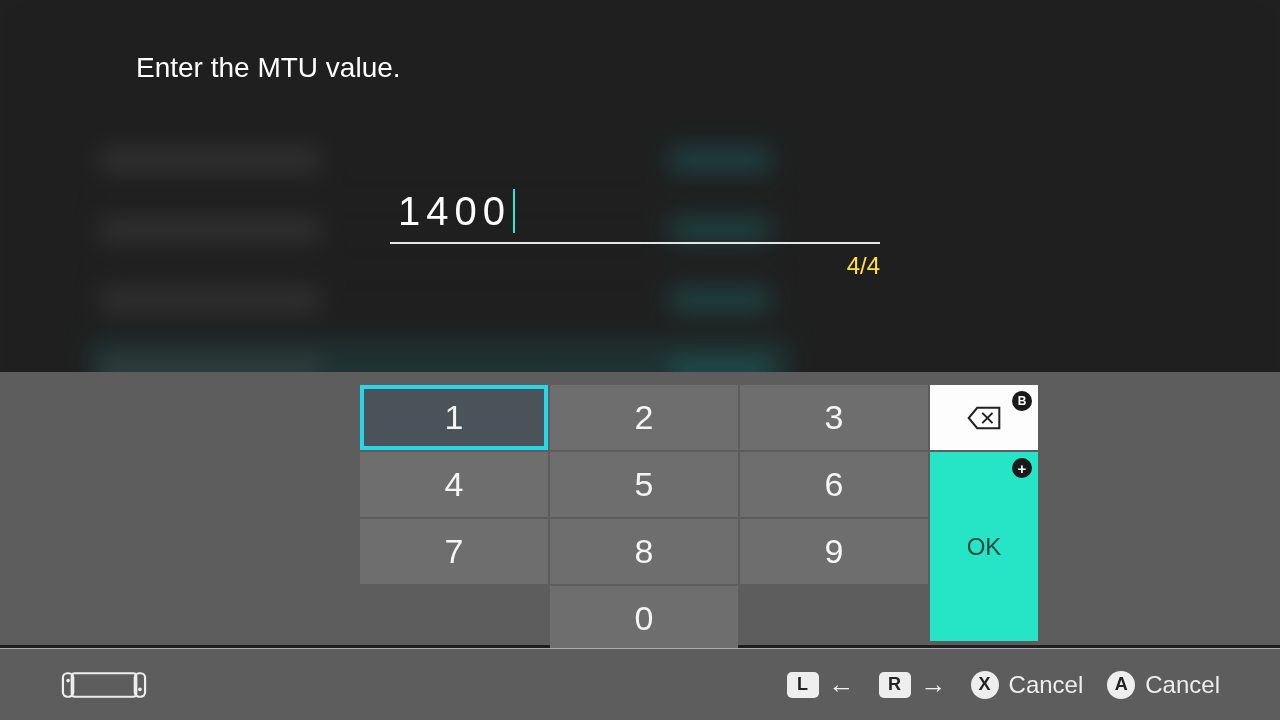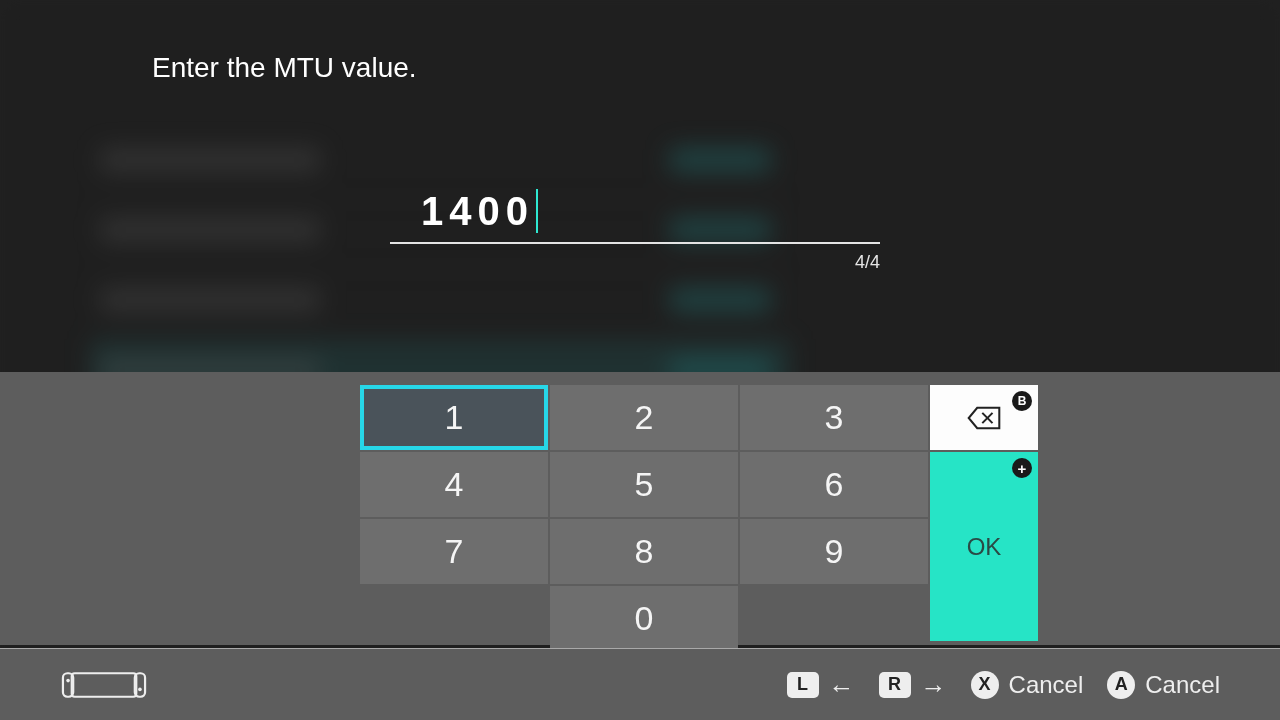--- a/index.html
+++ b/index.html
@@ -23,46 +23,45 @@
   .bg-row .val { position:absolute; right:20px; top:18px; width:100px; height:24px; background: rgba(40,200,200,.5); border-radius:3px;}
   .bg-row.selected { background: rgba(40,200,200,.25); }
 
   .overlay {
     position: absolute; inset:0;
     background: rgba(25,25,25,0.55);
     z-index: 1;
   }
 
   .prompt {
-    position: absolute; left: 152px; top: 52px;
+    position: absolute; left: 136px; top: 52px;
     font-size: 28px; font-weight: 400; color: #fff;
     z-index: 3;
   }
 
   .input-wrap {
     position: absolute; left: 390px; top: 180px; width: 490px;
     z-index: 3;
   }
   .input-line {
     border-bottom: 2px solid #e4e4e4;
     height: 64px;
     display: flex; align-items: center;
     position: relative;
   }
   .input-value {
     font-size: 40px; letter-spacing: 6px; color: #fff; padding-left: 8px;
-    font-weight: 700;
-    margin-left: 23px;
+    font-weight: 400;
   }
   .caret {
     width: 2px; height: 44px; background: #2ee8d1; margin-left: 2px;
   }
   .counter {
     position: absolute; right: 0; top: 72px;
-    font-size: 18px; color: #e5e5e5;
+    font-size: 24px; color: #fde047;
   }
 
   .keyboard-band {
     position: absolute; left:0; right:0; top: 372px; height: 273px;
     background: #5d5d5d;
     z-index: 2;
   }
 
   .keypad {
     position: absolute; left: 360px; top: 385px; z-index: 3;

